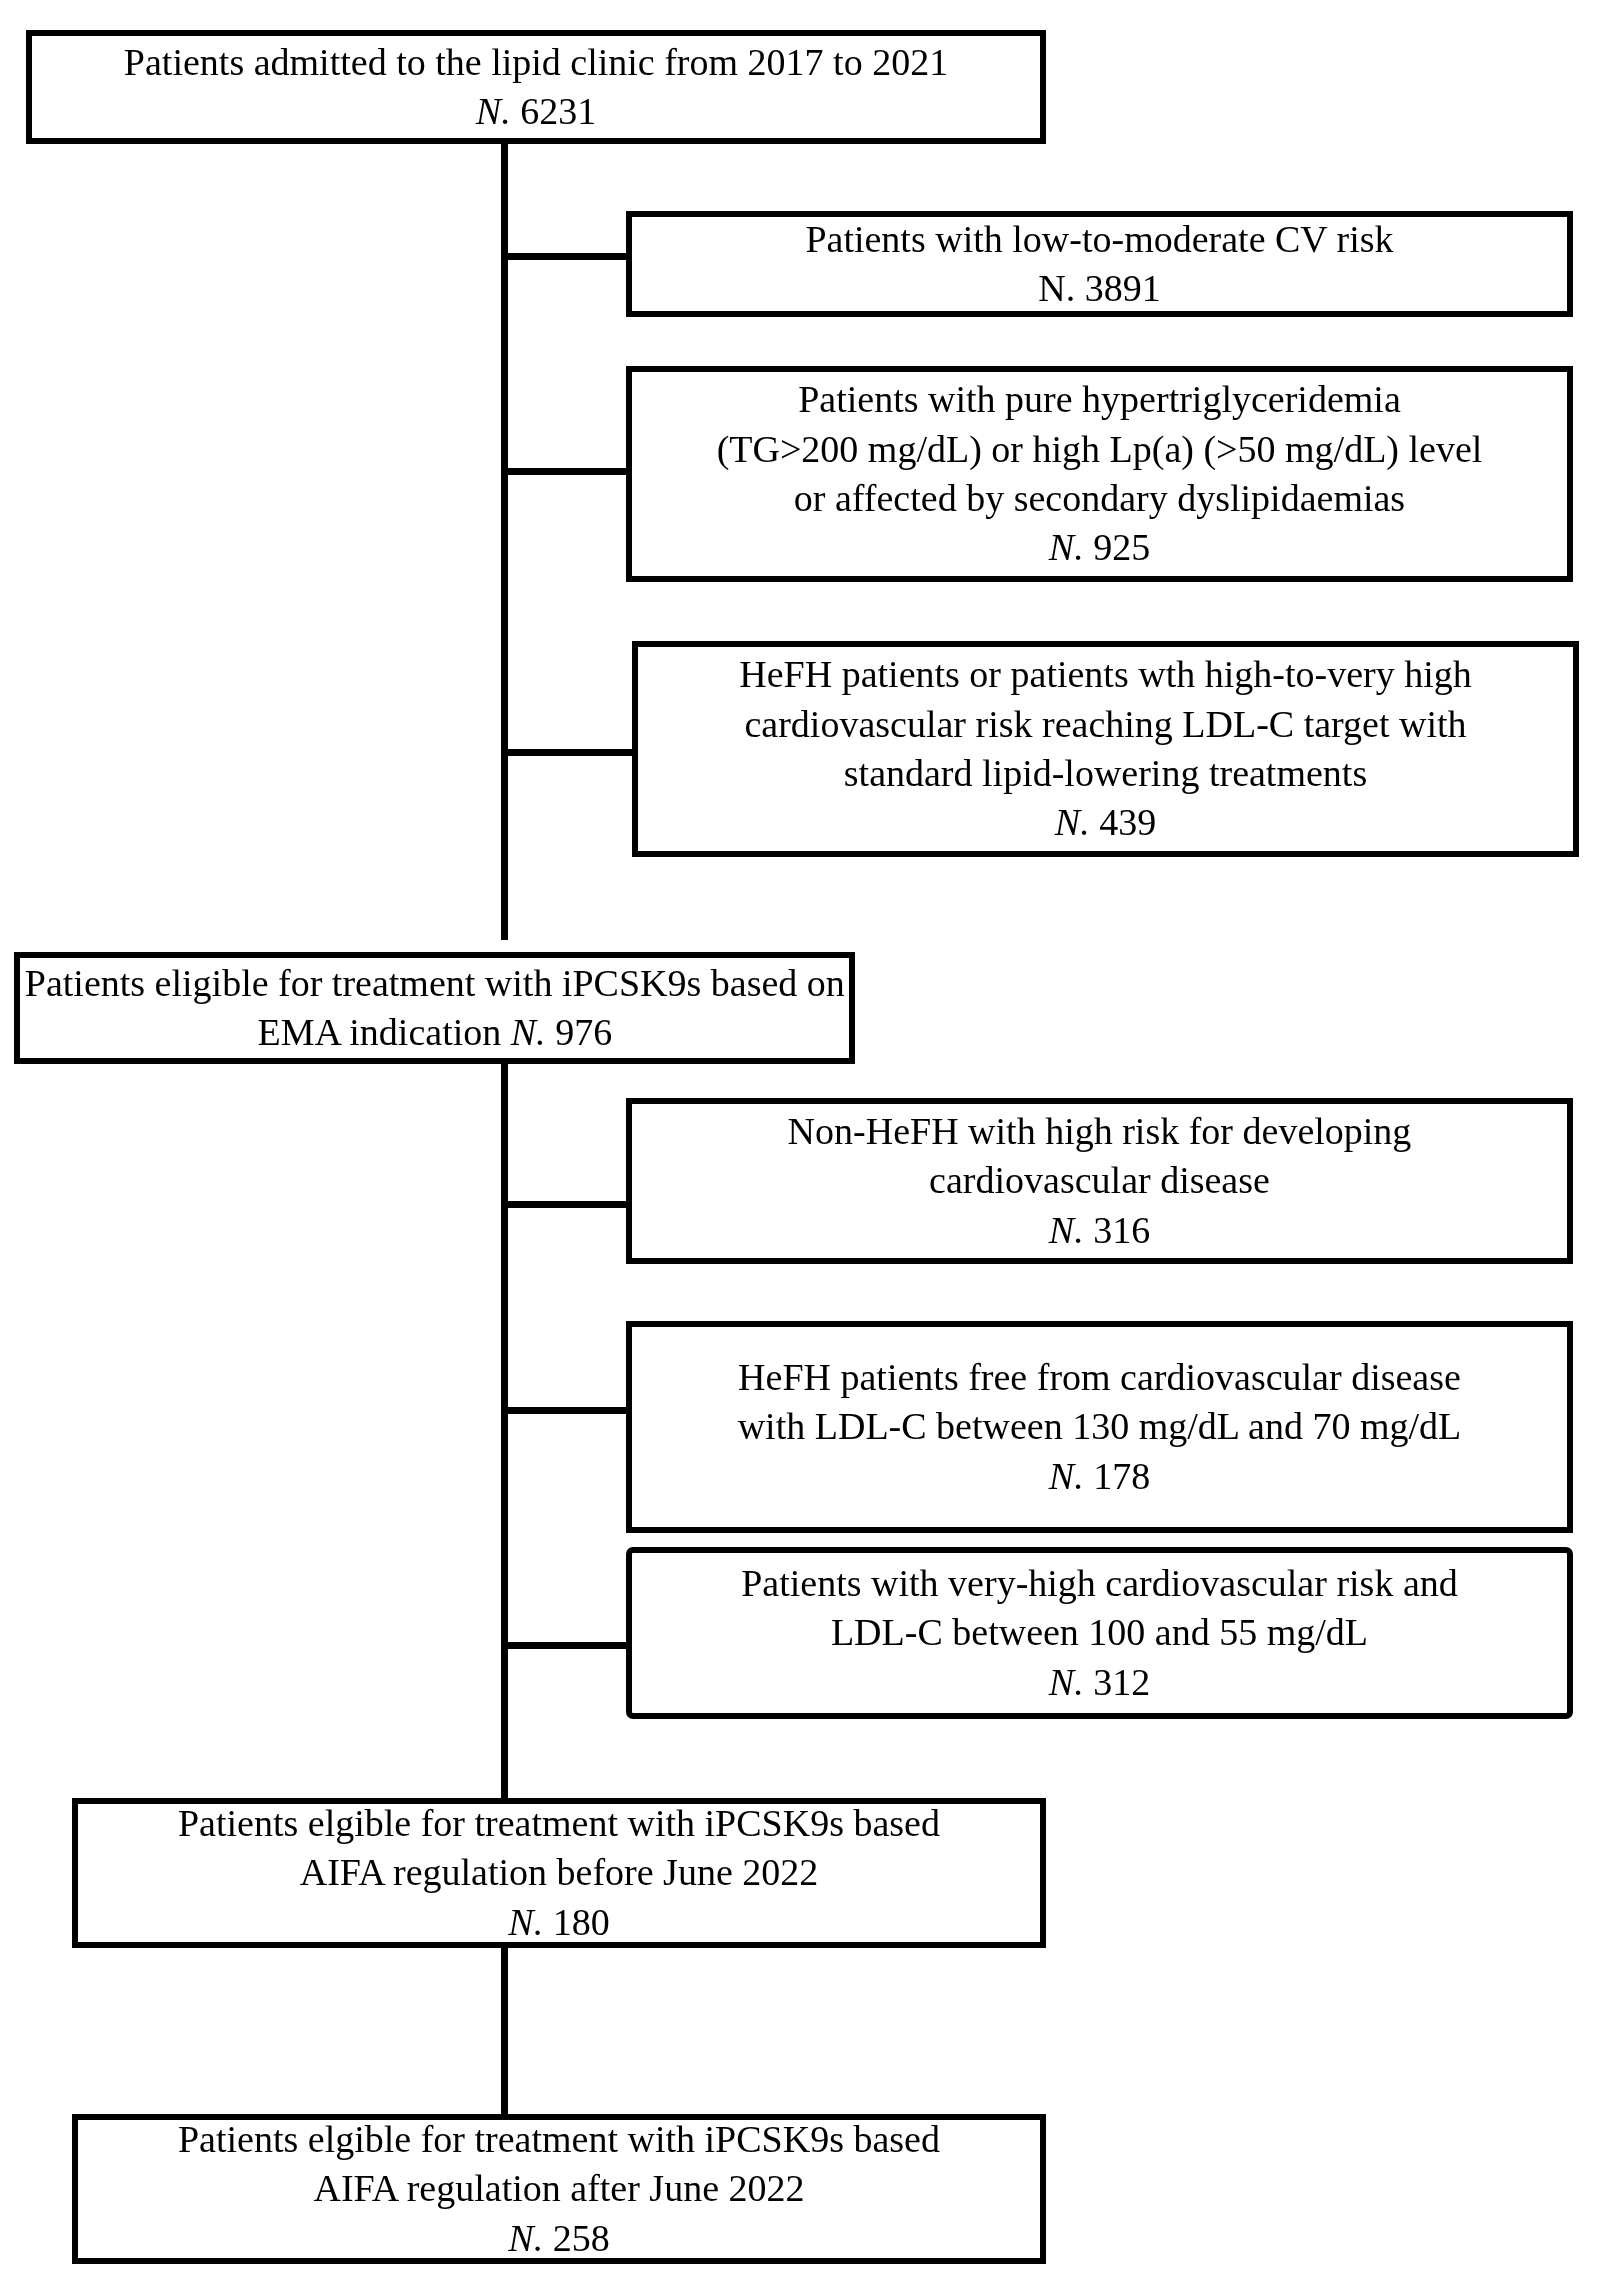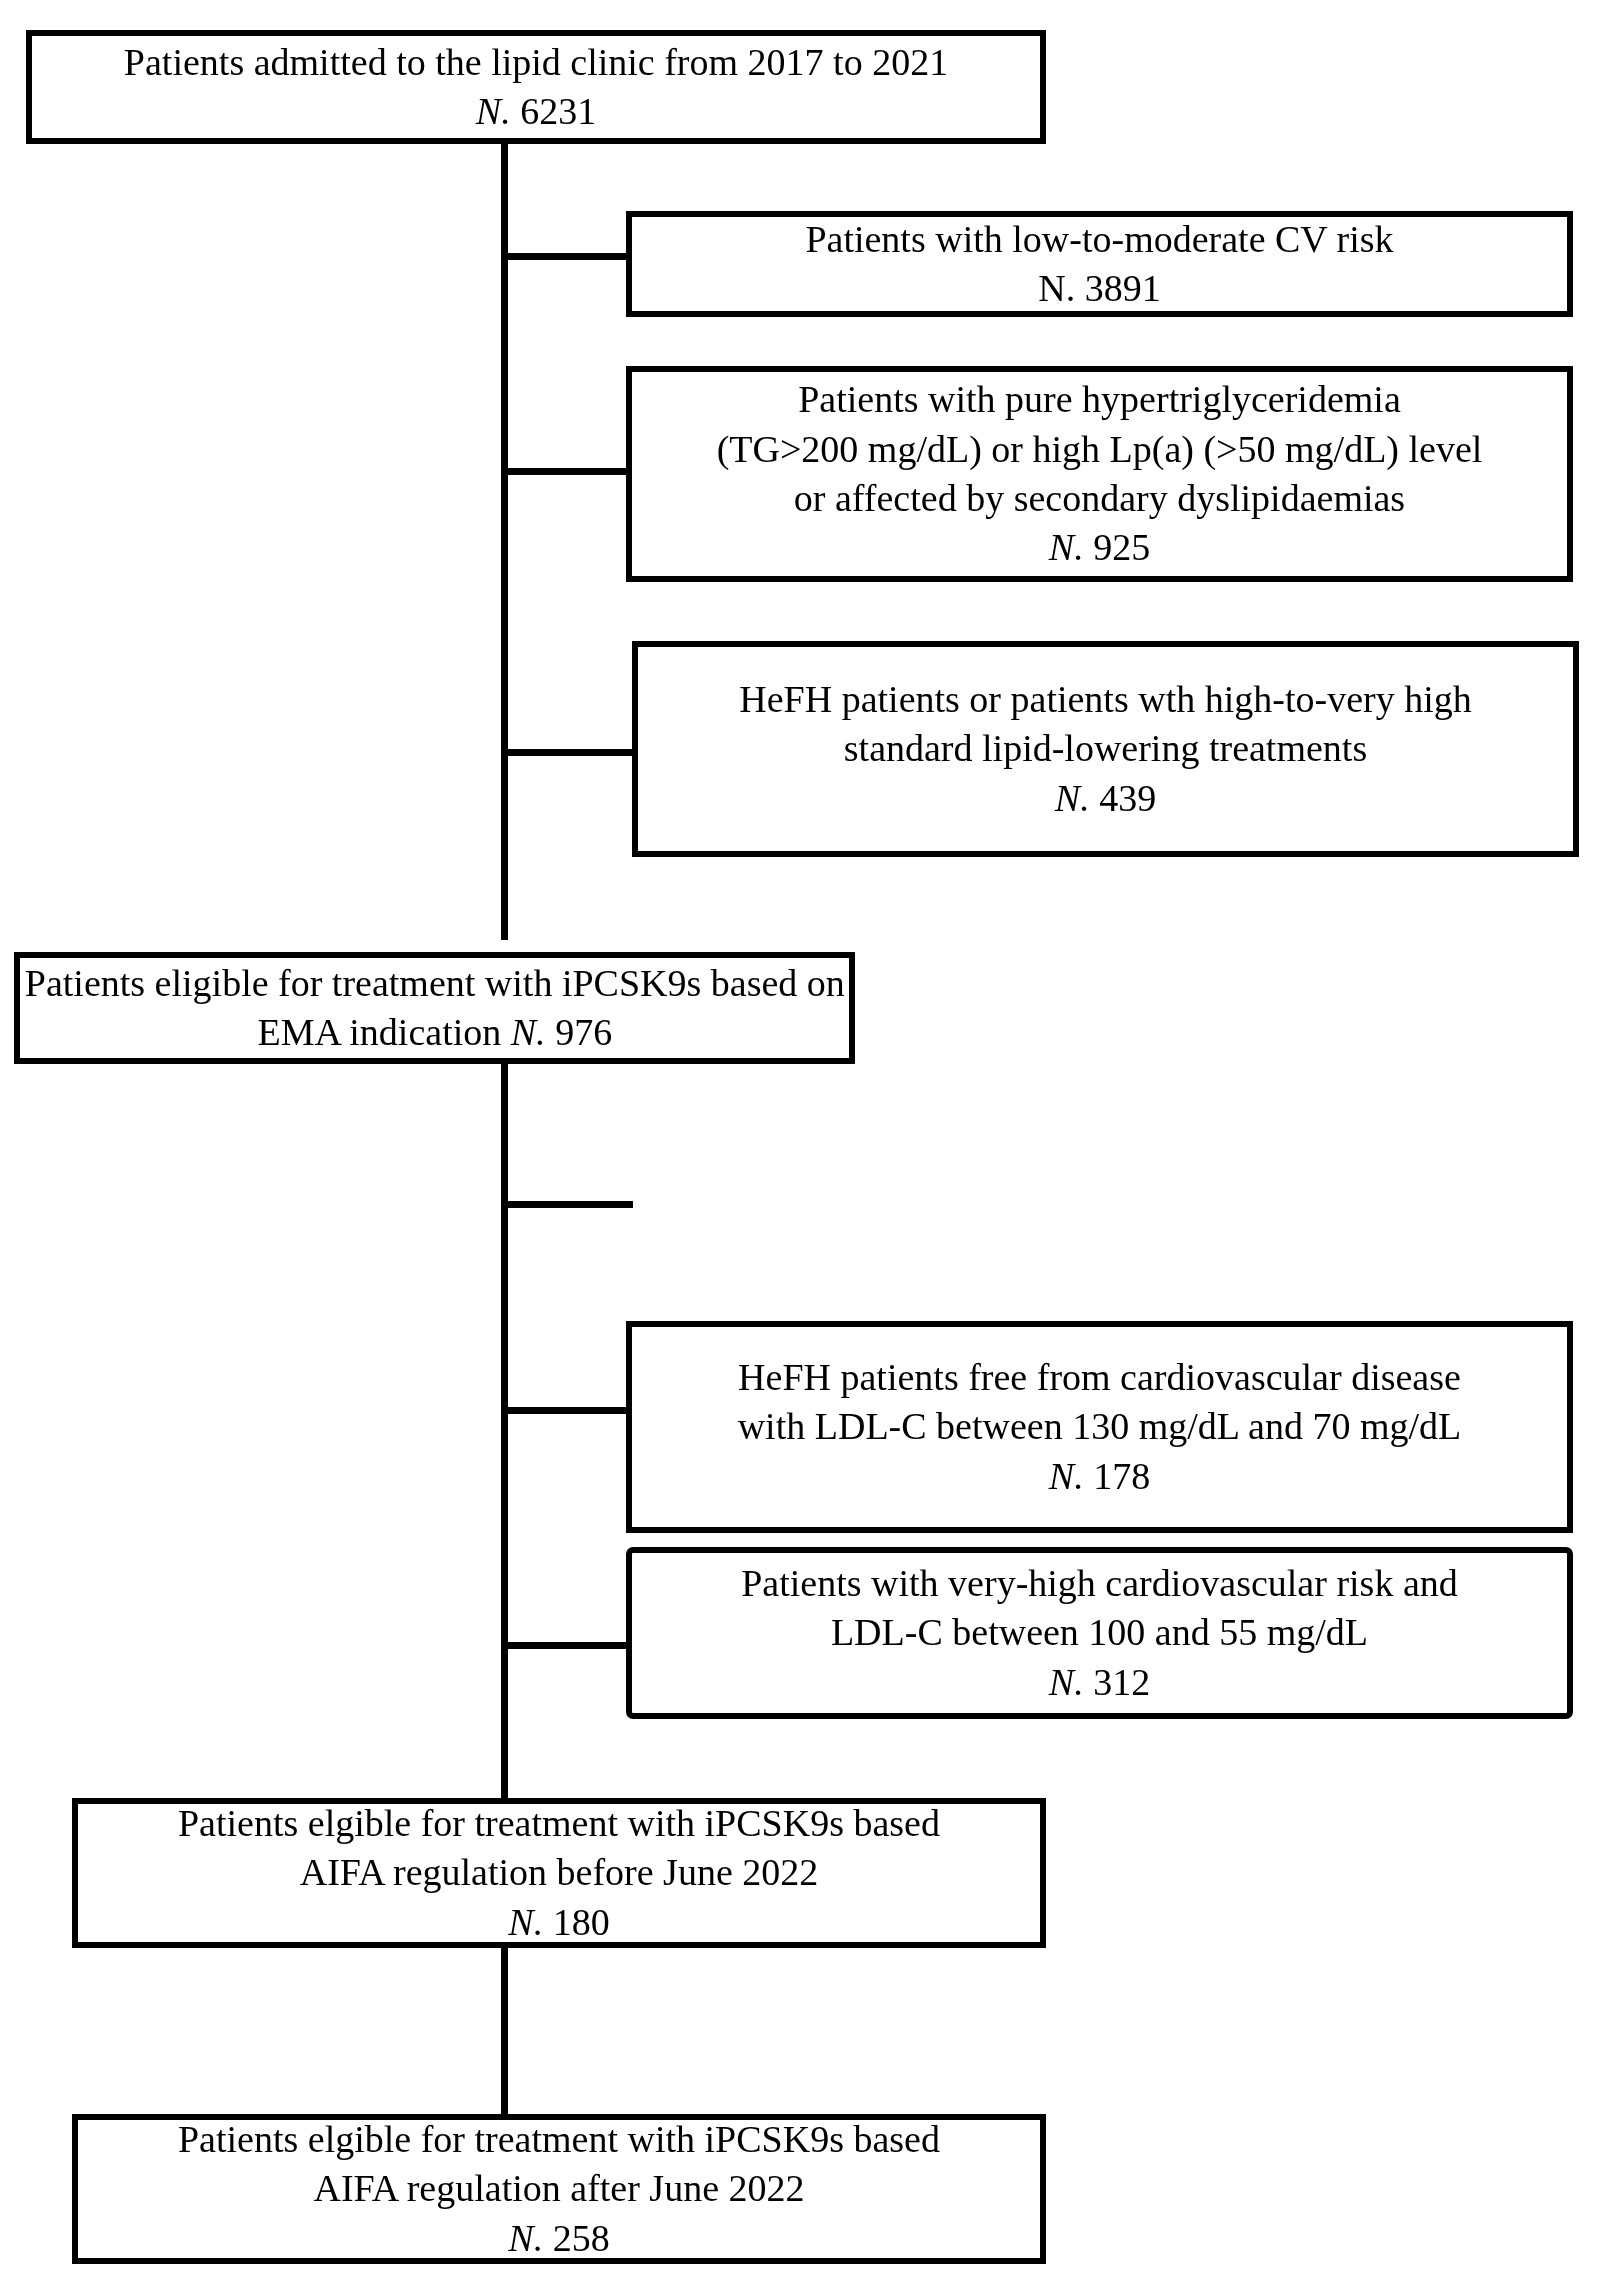--- a/index.html
+++ b/index.html
@@ -107,27 +107,36 @@
     <span class="ln">(TG&gt;200 mg/dL) or high Lp(a) (&gt;50 mg/dL) level</span>
     <span class="ln">or affected by secondary dyslipidaemias</span>
     <span class="ln">
       <span class="ital">N.</span>
       <span> 925</span>
     </span>
   </div>
 
   <div class="node" style="left:626px; top:641px; width:947px; height:216px;margin-left:6px;">
     <span class="ln">HeFH patients or patients wth high-to-very high</span>
+    <span class="ln">cardiovascular risk reaching LDL-C target with</span>
     <span class="ln">standard lipid-lowering treatments</span>
     <span class="ln">
       <span class="ital">N.</span>
       <span> 439</span>
     </span>
   </div>
 
+  <div class="node" style="left:626px; top:1098px; width:947px; height:166px;">
+    <span class="ln">Non-HeFH with high risk for developing</span>
+    <span class="ln">cardiovascular disease</span>
+    <span class="ln">
+      <span class="ital">N.</span>
+      <span> 316</span>
+    </span>
+  </div>
 
   <div class="node" style="left:626px; top:1321px; width:947px; height:212px;">
     <span class="ln">HeFH patients free from cardiovascular  disease</span>
     <span class="ln">with LDL-C between 130 mg/dL and 70 mg/dL</span>
     <span class="ln">
       <span class="ital">N.</span>
       <span> 178</span>
     </span>
   </div>
 

